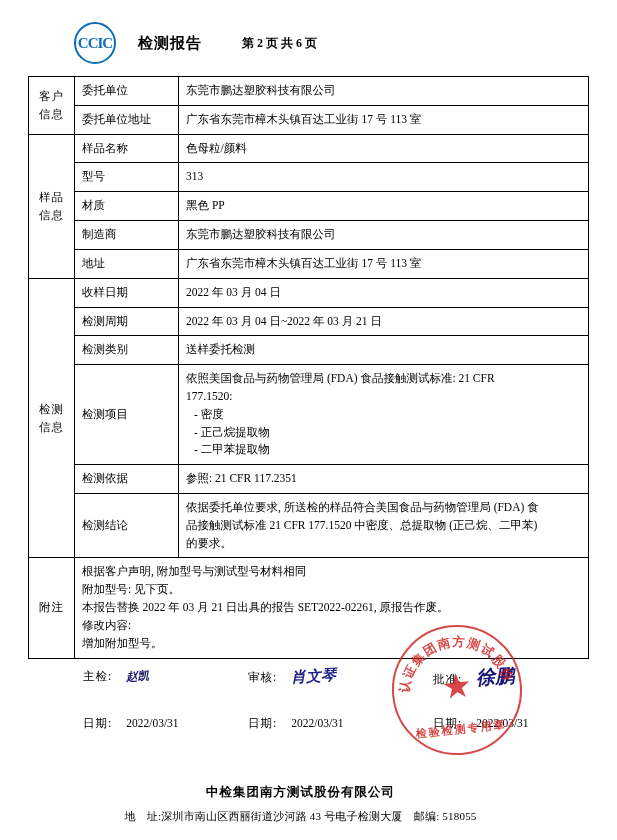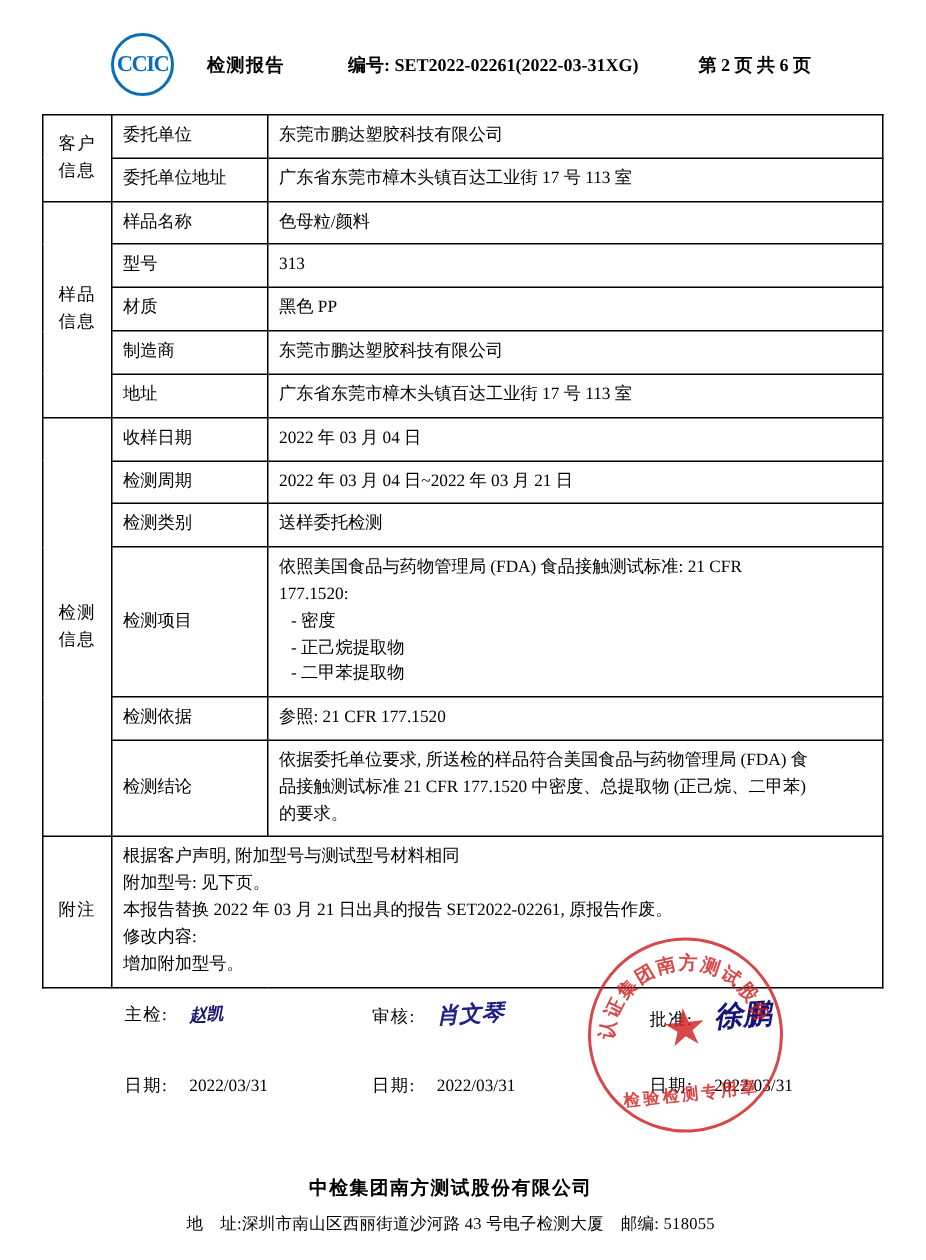--- a/index.html
+++ b/index.html
@@ -45,21 +45,21 @@
     position: relative;
   }
   .logo .inner {
     font-family: "Liberation Serif", serif;
     font-size: 15px;
     font-weight: bold;
     color: #0b6fb8;
     letter-spacing: -1px;
   }
   .header-title {
-    font-size: 12px;
+    font-size: 15px;
     font-weight: bold;
     margin-left: 22px;
     letter-spacing: 1px;
   }
   .header-no {
     margin-left: 42px;
     font-size: 12px;
     font-weight: bold;
   }
   .header-no .label {
@@ -232,24 +232,20 @@
 </head>
 <body>
 
 <div class="page">
 
   <div class="header">
     <div class="logo">
       <span class="inner">CCIC</span>
     </div>
     <div class="header-title">检测报告</div>
-    <div class="header-no">
-      <span class="label">编号:</span>
-      <span>SET2022-02261(2022-03-31XG)</span>
-    </div>
     <div class="header-page">第 2 页 共 6 页</div>
   </div>
 
   <table class="main">
     <colgroup>
       <col style="width:46px">
       <col style="width:104px">
       <col>
     </colgroup>
     <tbody>
@@ -313,21 +309,21 @@
         <td class="value multiline">
           <div>依照美国食品与药物管理局 (FDA) 食品接触测试标准: 21 CFR</div>
           <div>177.1520:</div>
           <div class="indent-item">- 密度</div>
           <div class="indent-item">- 正己烷提取物</div>
           <div class="indent-item">- 二甲苯提取物</div>
         </td>
       </tr>
       <tr>
         <td class="field">检测依据</td>
-        <td class="value">参照: 21 CFR 177.1520</td>
+        <td class="value">参照: 21 CFR 117.2351</td>
       </tr>
       <tr>
         <td class="field">检测结论</td>
         <td class="value multiline">
           <div>依据委托单位要求, 所送检的样品符合美国食品与药物管理局 (FDA) 食</div>
           <div>品接触测试标准 21 CFR 177.1520 中密度、总提取物 (正己烷、二甲苯)</div>
           <div>的要求。</div>
         </td>
       </tr>
 

